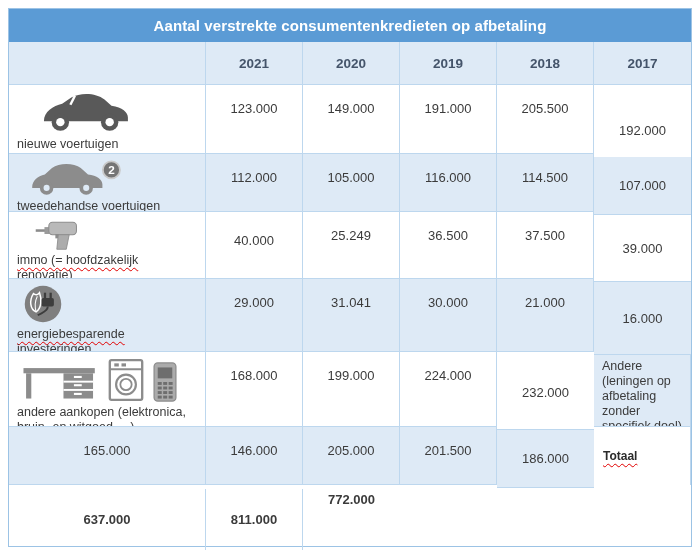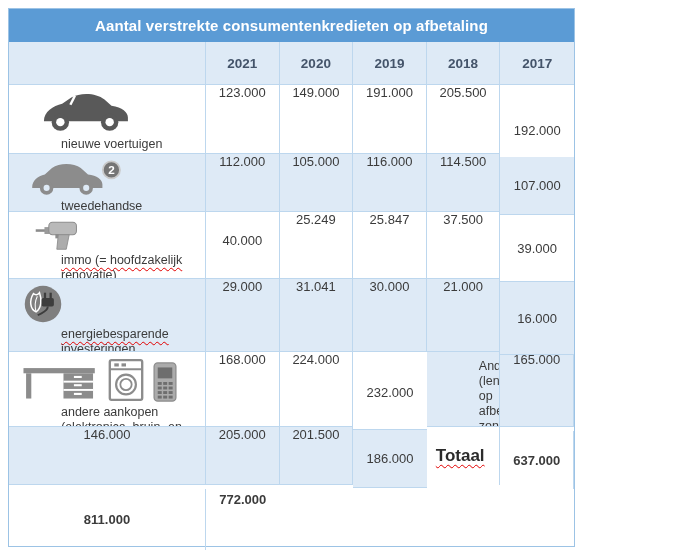--- a/index.html
+++ b/index.html
@@ -2,21 +2,21 @@
 <html style="--header-blue: #5B9BD5; --band-blue: #DEEAF6; --border-blue: #9CC3E5; --grid-blue: #BDD7EE; --text-dark: #3B3B3B; --year-text: #44546A; --squiggle-red: #E10000; --icon-dark: #595959; --icon-gray: #8C8C8C;"><head>
 <meta charset="utf-8">
 <style>
   html, body { margin:0; padding:0; }
   body {
     width:700px; height:560px; background:#ffffff; position:relative;
     font-family:"Liberation Sans", sans-serif;
     -webkit-font-smoothing:antialiased;
   }
   .table-wrap {
-    position:absolute; left:8px; top:8px; width:567px;
+    position:absolute; left:8px; top:8px; width:684px;
     border:1px solid var(--border-blue,#9CC3E5);
     box-sizing:border-box;
   }
   .title-bar {
     height:33px; background:var(--header-blue,#5B9BD5);
     color:#ffffff; font-weight:bold; font-size:15px;
     display:flex; align-items:center; justify-content:center;
     letter-spacing:0.1px;
   }
   .grid {
@@ -33,36 +33,36 @@
   .cell.lastcol { border-right:none; }
   .cell.lastrow { border-bottom:none; }
   .band { background:var(--band-blue,#DEEAF6); }
 
   .yhead {
     display:flex; align-items:center; justify-content:center;
     font-weight:bold; font-size:13.5px; color:var(--year-text,#44546A);
   }
   .val {
     display:flex; justify-content:center; align-items:flex-start;
-    padding-top:0; font-size:13px; color:var(--text-dark,#3B3B3B);
+    padding-top:16px; font-size:13px; color:var(--text-dark,#3B3B3B);
   }
   .val.v40 { padding-top:21px; }
   .val.v17 { align-items:center; padding-top:0; transform:translateY(3px); }
   .val.v17.low { transform:translateY(11px); }
   .val.tval { align-items:center; padding-top:0; transform:translateY(4px); font-weight:bold; }
   .val.t17 { align-items:flex-start; padding-top:7px; font-weight:bold; transform:none; }
 
   .labelcell {
     display:flex; flex-direction:column;
     padding:4px 8px 6px 8px;
     font-size:12.5px; color:var(--text-dark,#3B3B3B);
   }
-  .rowlabel { margin-top:auto; line-height:15px;margin-left:44px; }
+  .rowlabel { margin-top:auto; line-height:15px; }
   .rowlabel.attop { margin-top:3px; }
-  .totcell { display:flex; align-items:center; padding-left:9px; font-weight:bold; font-size:17px; color:#2b2b2b; }
+  .totcell { display:flex; align-items:center; padding-left:9px; font-weight:bold; font-size:12px; color:#2b2b2b; }
   .sq {
     text-decoration-line:underline;
     text-decoration-style:wavy;
     text-decoration-color:var(--squiggle-red,#E10000);
     text-decoration-thickness:1px;
     text-underline-offset:3px;
   }
   .iconwrap { flex:0 0 auto; }
   .icon-row { display:flex; align-items:flex-end; gap:9px; margin:2px 0 0 4px; }
   .m-newcar  { margin:3px 0 0 16px; }
@@ -132,21 +132,21 @@
           <rect x="12" y="12.5" width="7" height="9.5" fill="#9B9B9B"></rect>
           <rect x="18" y="6" width="38" height="17" rx="5" fill="#B9B9B9" stroke="#8C8C8C" stroke-width="1.4"></rect>
           <rect x="27" y="22" width="5" height="6" fill="#8C8C8C"></rect>
           <path d="M31 23 L46 23 L42 43 L29 43 Z" fill="#ACACAC" stroke="#8C8C8C" stroke-width="1.2"></path>
         </svg>
       </span>
       <span class="rowlabel sq">immo (= hoofdzakelijk renovatie)</span>
     </div>
     <div class="cell val v40">40.000</div>
     <div class="cell val">25.249</div>
-    <div class="cell val">25.847</div>
+    <div class="cell val">36.500</div>
     <div class="cell val">37.500</div>
     <div class="cell val v17 lastcol">39.000</div>
 
     <div class="cell band labelcell">
       <span class="iconwrap m-energy">
         <svg width="40" height="40" viewBox="0 0 46 46">
           <circle cx="23" cy="23" r="21" fill="#7F7F7F"></circle>
           <path d="M12 11 C7 19 8 29 15 32 C21 28 22 18 19 10 C17 13 14 13 12 11 Z" fill="none" stroke="#ffffff" stroke-width="1.7"></path>
           <path d="M15 32 C13.5 26 14 19 16.5 14" fill="none" stroke="#ffffff" stroke-width="1.2"></path>
           <rect x="24" y="10" width="2.6" height="7" fill="#3D3D3D"></rect>
@@ -202,20 +202,21 @@
               <rect x="17" y="32" width="4.4" height="3.2" fill="#6E6E6E"></rect>
             <rect x="5" y="37" width="4.4" height="3.2" fill="#6E6E6E"></rect>
               <rect x="11" y="37" width="4.4" height="3.2" fill="#6E6E6E"></rect>
               <rect x="17" y="37" width="4.4" height="3.2" fill="#6E6E6E"></rect>
           </svg>
         </span>
       </span>
       <span class="rowlabel">andere aankopen (elektronica, bruin- en witgoed, ...)</span>
     </div>
     <div class="cell val">168.000</div>
+    <div class="cell val">199.000</div>
     <div class="cell val">224.000</div>
     <div class="cell val v17 lastcol">232.000</div>
 
     <div class="cell band labelcell">
       <span class="rowlabel attop">Andere (leningen op afbetaling zonder specifiek doel)</span>
     </div>
     <div class="cell band val">165.000</div>
     <div class="cell band val">146.000</div>
     <div class="cell band val">205.000</div>
     <div class="cell band val">201.500</div>

